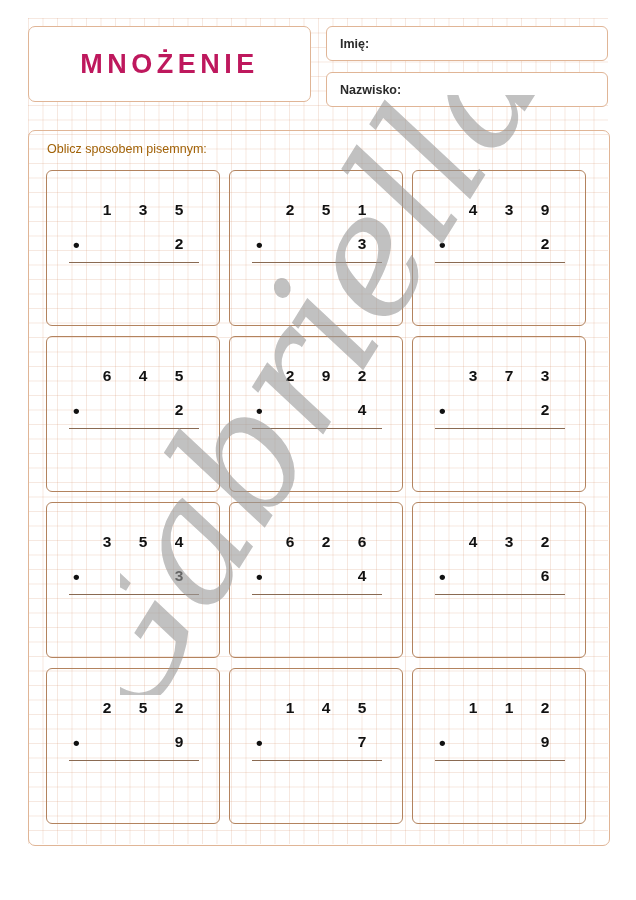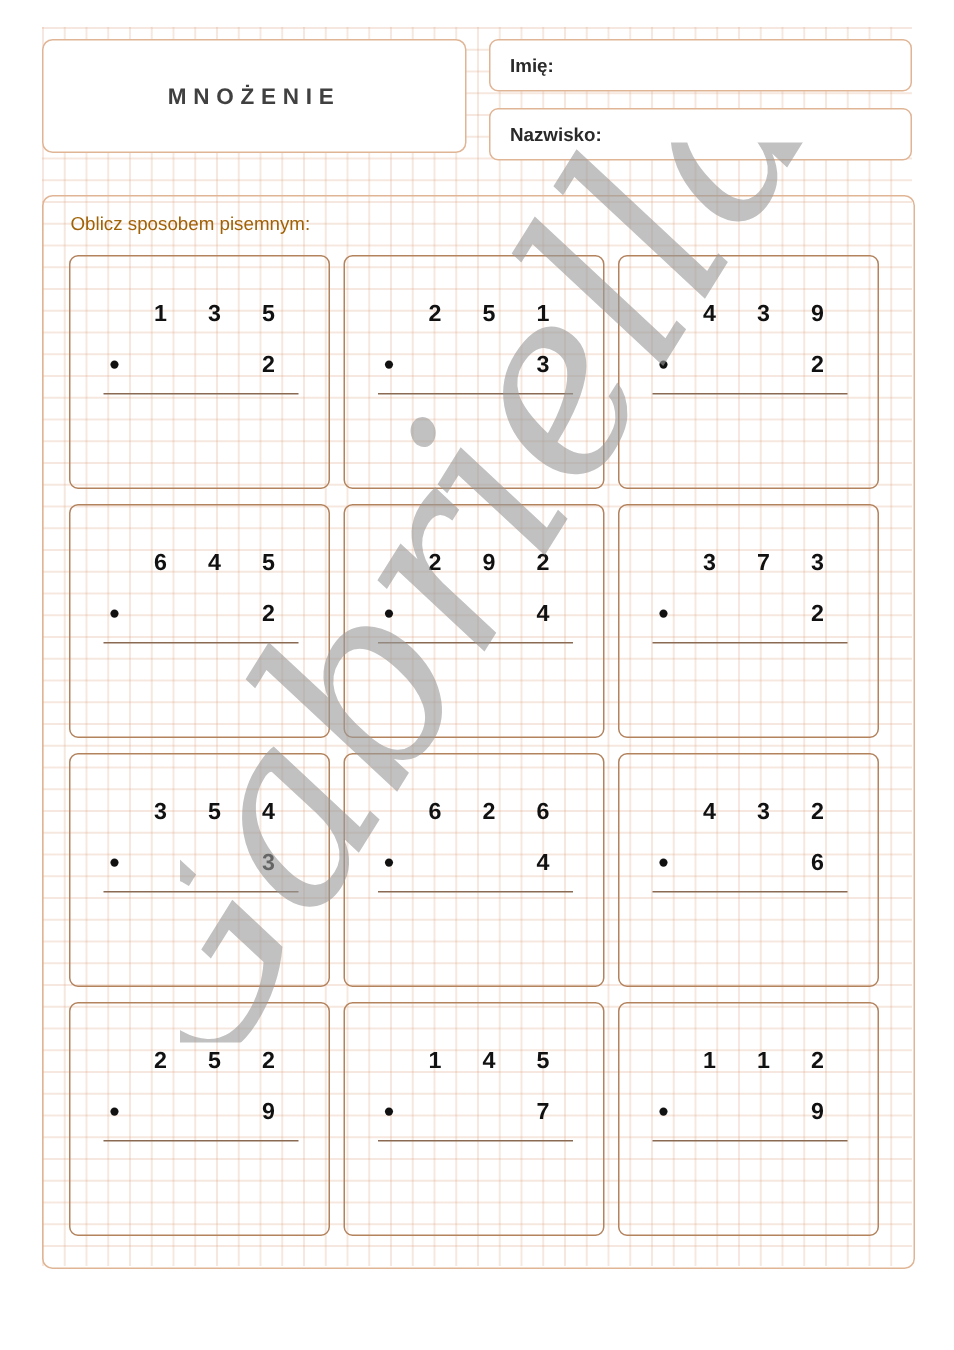--- a/index.html
+++ b/index.html
@@ -50,23 +50,23 @@
     width: 281px;
     height: 74px;
     border: 1.4px solid #e0b596;
     border-radius: 7px;
     background: #ffffff;
     display: flex;
     align-items: center;
     justify-content: center;
   }
   .title-text {
-    font-size: 15px;
+    font-size: 27px;
     letter-spacing: 4.5px;
-    color: #404040;
+    color: #be185d;
     font-weight: 600;
   }
   .field-box {
     position: absolute;
     right: 0;
     width: 280px;
     height: 33px;
     border: 1.4px solid #e0b596;
     border-radius: 6px;
     background: #ffffff;

